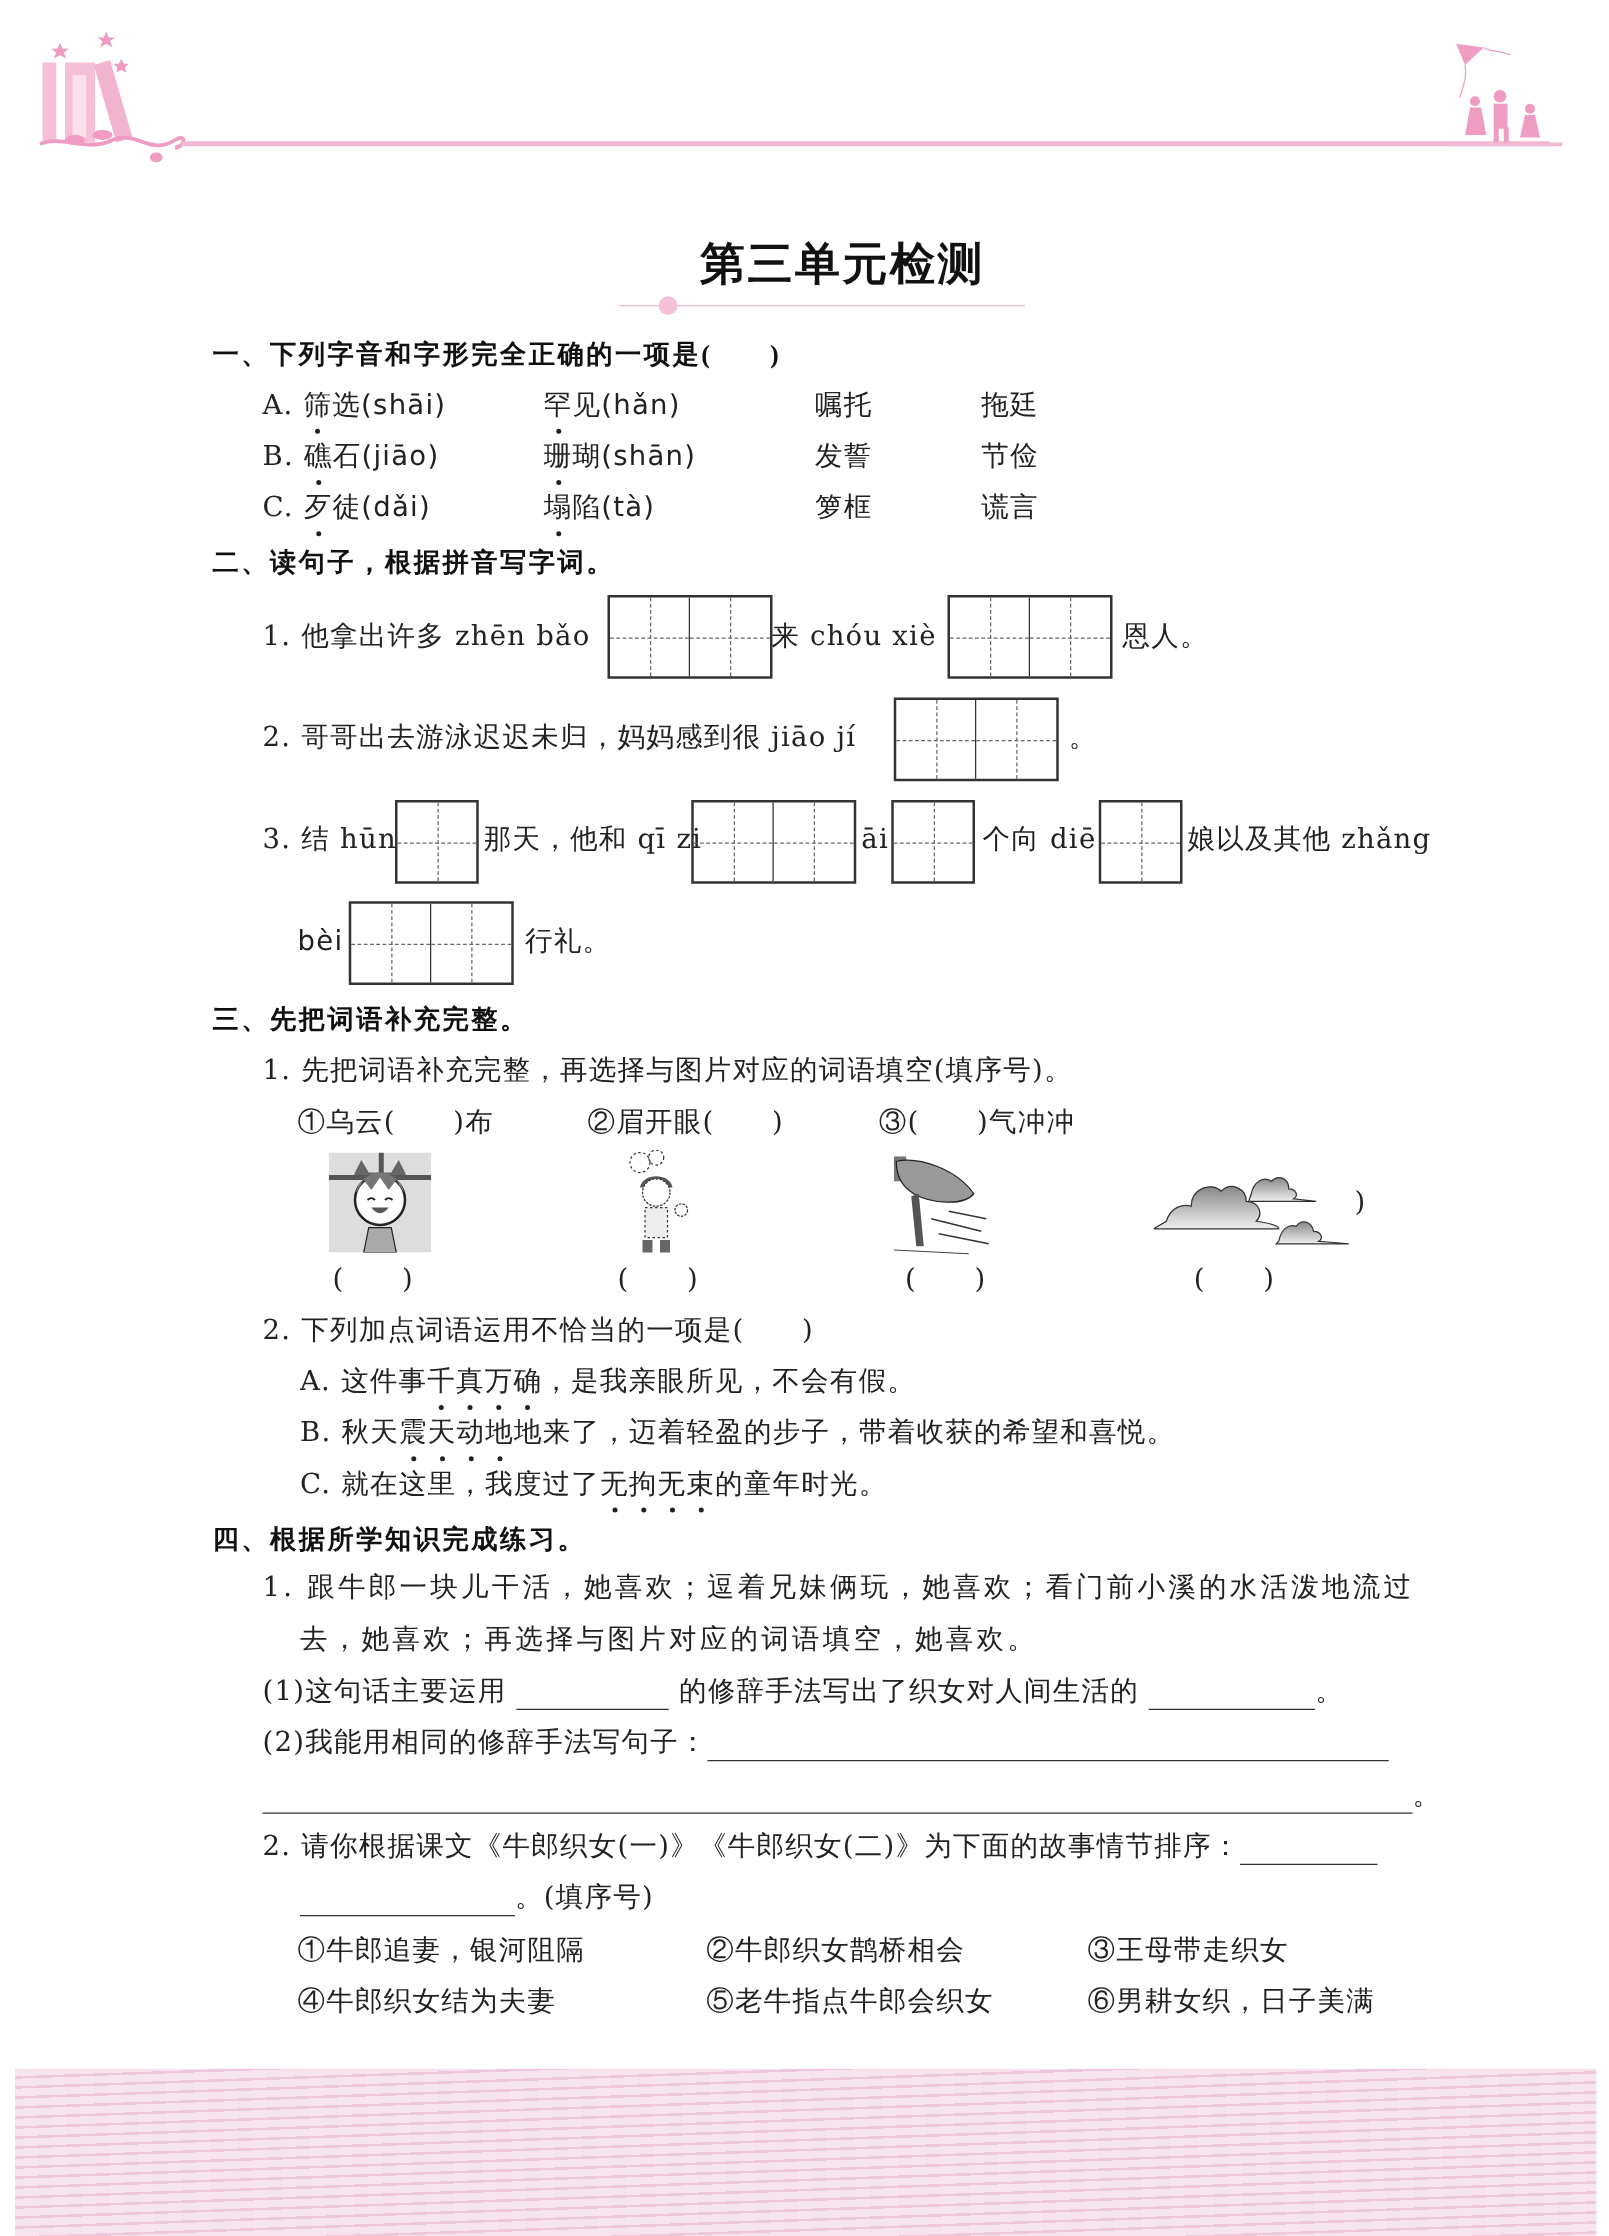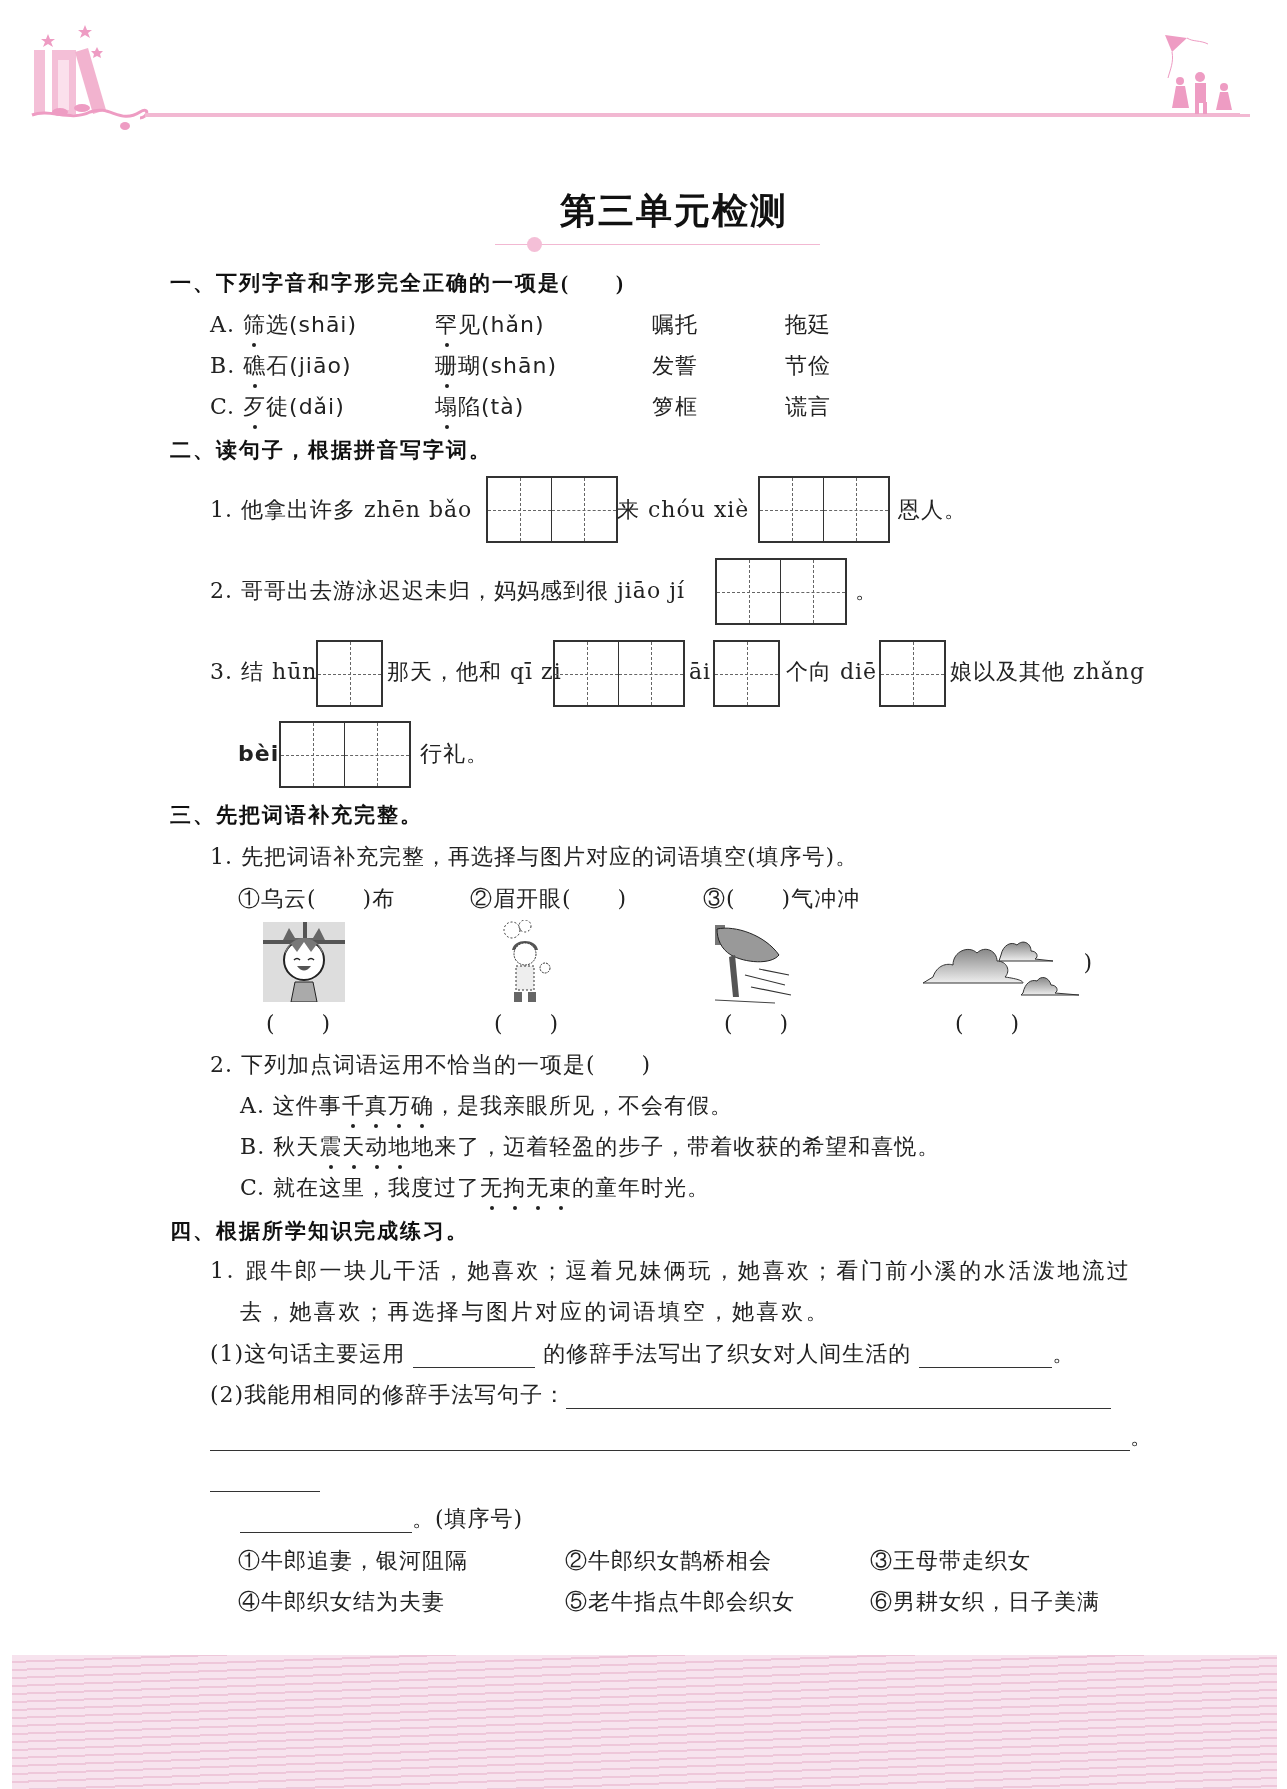--- a/index.html
+++ b/index.html
@@ -116,21 +116,21 @@
 <div class="abs txt" style="left:689px;top:658px;">āi</div>
 <div class="tzg" style="left:713px;top:640px;width:67px;height:67px;">
     <div class="cell"></div>
   </div>
 <div class="abs txt" style="left:786px;top:658px;">个向 diē</div>
 <div class="tzg" style="left:879px;top:640px;width:67px;height:67px;">
     <div class="cell"></div>
   </div>
 <div class="abs txt" style="left:950px;top:658px;">娘以及其他 zhǎng</div>
 
-<div class="abs txt sans" style="left:238px;top:740px;font-weight:bold;">bèi</div>
+<div class="abs txt sans" style="left:238px;top:740px;">bèi</div>
 <div class="tzg" style="left:279px;top:721px;width:132px;height:67px;">
     <div class="cell"></div>
     <div class="cell"></div>
   </div>
 <div class="abs txt" style="left:420px;top:740px;">行礼。</div>
 
 <div class="abs head" style="left:170px;top:801px;">三、先把词语补充完整。</div>
 <div class="abs txt" style="left:210px;top:843px;">1. 先把词语补充完整，再选择与图片对应的词语填空(填序号)。</div>
 
 <div class="abs txt" style="left:238px;top:885px;">①乌云(　　)布</div>
@@ -205,21 +205,21 @@
   <span class="blank" style="width:133px;"></span><span>。</span>
 </div>
 <div class="abs txt" style="left:210px;top:1381px;">
   <span>(2)我能用相同的修辞手法写句子：</span><span class="blank" style="width:545px;"></span>
 </div>
 <div class="abs txt" style="left:210px;top:1423px;">
   <span class="blank" style="width:920px;"></span><span>。</span>
 </div>
 
 <div class="abs txt" style="left:210px;top:1464px;">
-  <span class="blank" style="width:110px;"></span>
+  <span>2. 请你根据课文《牛郎织女(一)》《牛郎织女(二)》为下面的故事情节排序：</span><span class="blank" style="width:110px;"></span>
 </div>
 <div class="abs txt" style="left:240px;top:1505px;">
   <span class="blank" style="width:172px;"></span><span>。(填序号)</span>
 </div>
 
 <div class="abs txt" style="left:238px;top:1547px;">①牛郎追妻，银河阻隔</div>
 <div class="abs txt" style="left:565px;top:1547px;">②牛郎织女鹊桥相会</div>
 <div class="abs txt" style="left:870px;top:1547px;">③王母带走织女</div>
 <div class="abs txt" style="left:238px;top:1588px;">④牛郎织女结为夫妻</div>
 <div class="abs txt" style="left:565px;top:1588px;">⑤老牛指点牛郎会织女</div>

